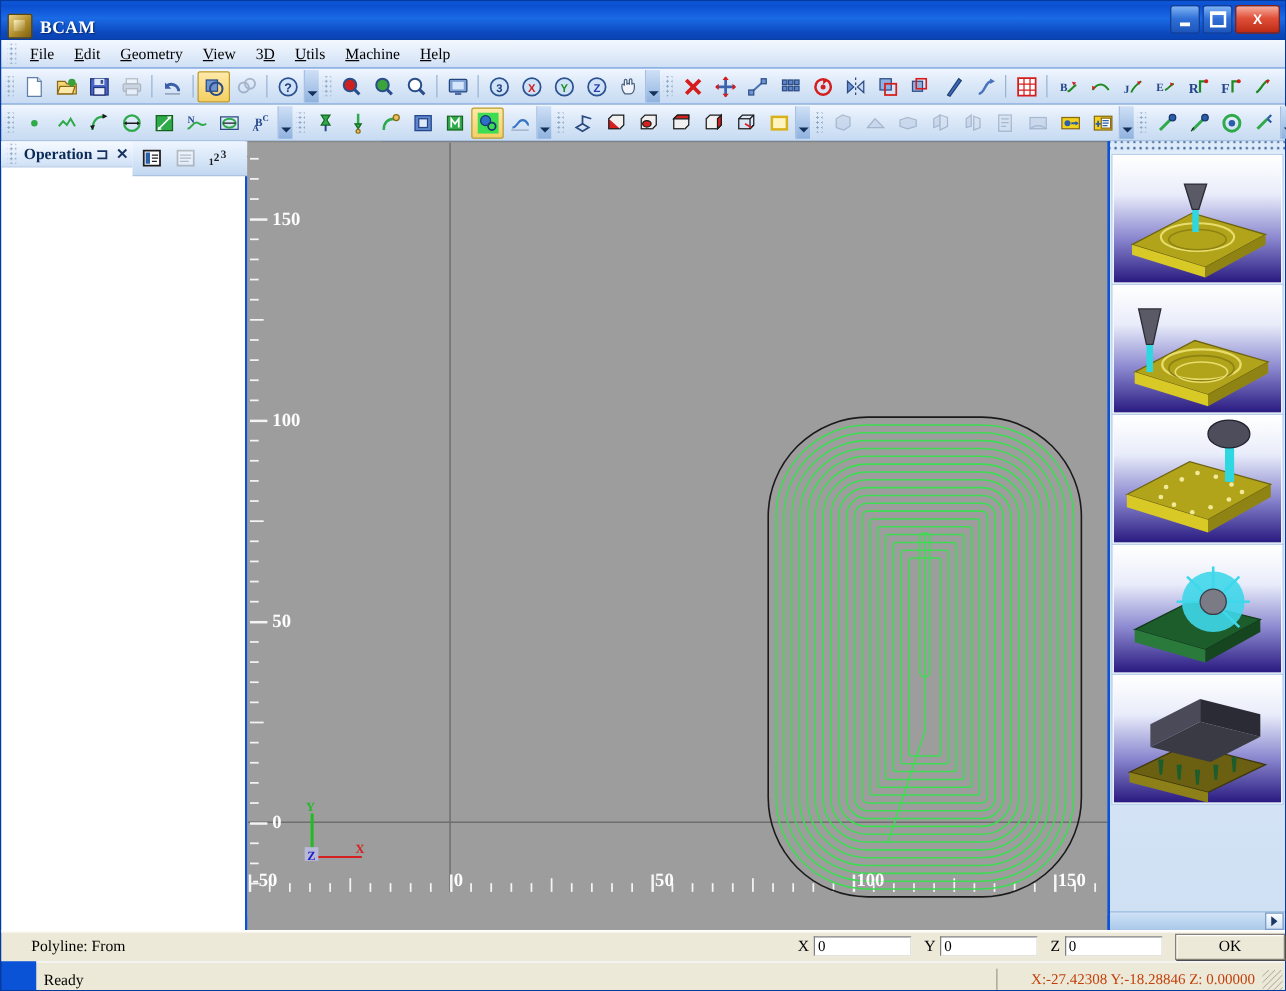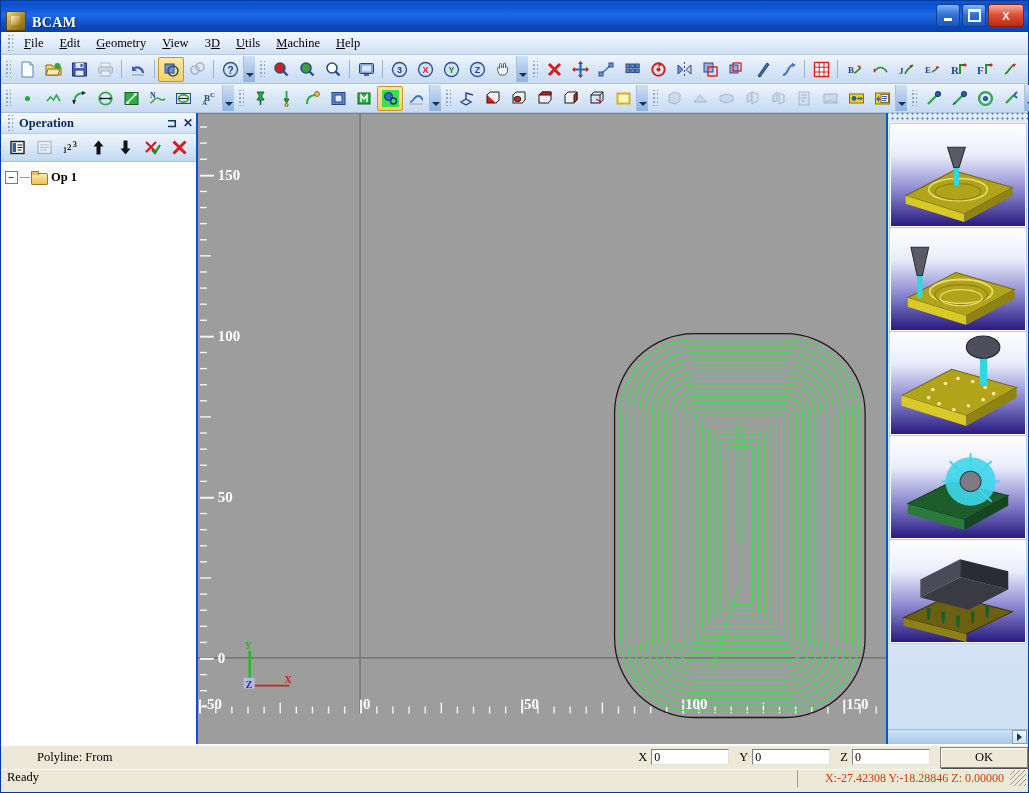--- a/index.html
+++ b/index.html
@@ -91,21 +91,21 @@
     background:linear-gradient(180deg,#cfe0f6,#8fb2de);border-left:1px solid #a5c0e2;
   }
   .chev:after{content:"";border-left:4px solid transparent;border-right:4px solid transparent;
     border-top:4px solid #16305c;margin-bottom:5px;}
 
   
   .mid{flex:1 1 auto;display:flex;min-height:0;background:#0a52d6;}
 
   
   .dock{
-    width:195px;flex:0 0 195px;display:flex;flex-direction:column;
+    width:195px;flex:0 0 195px;display:flex;flex-direction:row;
     background:#ffffff;border-right:2px solid #0a52d6;
   }
   .dock-title{
     height:20px;flex:0 0 20px;display:flex;align-items:center;
     background:linear-gradient(180deg,#f6faff,#e2edfb 55%,#cfe0f5);
     border-bottom:1px solid #b7cce6;padding-left:2px;
   }
   .dock-title .t{font-weight:bold;font-size:12.5px;color:#0b2a55;margin-left:3px;flex:1;}
   .dock-title .pin,.dock-title .x{width:16px;text-align:center;color:#17325e;font-size:12px;font-weight:bold;}
   .dock-tools{
@@ -158,37 +158,37 @@
     display:flex;align-items:center;justify-content:center;}
   .thumbs-scroll .arr:after{content:"";border-top:4px solid transparent;border-bottom:4px solid transparent;
     border-left:5px solid #1a3763;}
 
   
   .cmdbar{
     height:24px;flex:0 0 24px;display:flex;align-items:center;
     background:#ece9d8;border-top:1px solid #ffffff;
     box-shadow:inset 0 1px 0 #fff;
   }
-  .cmd-label{margin-left:36px;font-size:12.5px;font-family:"Liberation Serif",serif;color:#000;}
+  .cmd-label{margin-left:24px;font-size:12.5px;font-family:"Liberation Serif",serif;color:#000;}
   .coordlbl{margin-left:auto;font-size:12.5px;font-family:"Liberation Serif",serif;}
   .coordin{
     width:78px;height:16px;background:#fff;border:1px solid #7f7f7f;
     border-right-color:#e4e2da;border-bottom-color:#e4e2da;
     font-size:12px;padding:0 2px;margin:0 10px 0 4px;box-sizing:border-box;
     font-family:"Liberation Serif",serif;color:#000;line-height:15px;
   }
   .okbtn{
     width:86px;height:19px;background:#ece9d8;border:1px solid #henry;
     border:1px solid #868076;box-shadow:inset 1px 1px 0 #fff, 1px 1px 0 #4d4d4d;
     font-size:12.5px;font-family:"Liberation Serif",serif;
     display:flex;align-items:center;justify-content:center;color:#000;
   }
   .statusbar{
-    height:22px;flex:0 0 22px;display:flex;align-items:flex-start;
-    background:#ece9d8;border-top:1px solid #ffffff;
+    height:22px;flex:0 0 22px;display:flex;align-items:flex-end;
+    background:#ece9d8;border-top:1px solid #ffffff;margin-left:28px;
   }
   .st-left{padding-left:6px;font-size:12.5px;font-family:"Liberation Serif",serif;color:#000;}
   .st-right{
     margin-left:auto;height:17px;min-width:200px;padding:0 6px;
     border-left:1px solid #9e9a8e;display:flex;align-items:center;justify-content:flex-end;
     font-size:12px;font-family:"Liberation Serif",serif;color:#c2410c;
   }
   .grip-corner{width:16px;height:16px;margin-right:2px;
     background-image:linear-gradient(135deg,transparent 45%,#9e9a8e 45%,#9e9a8e 55%,transparent 55%);
     background-size:5px 5px;}

